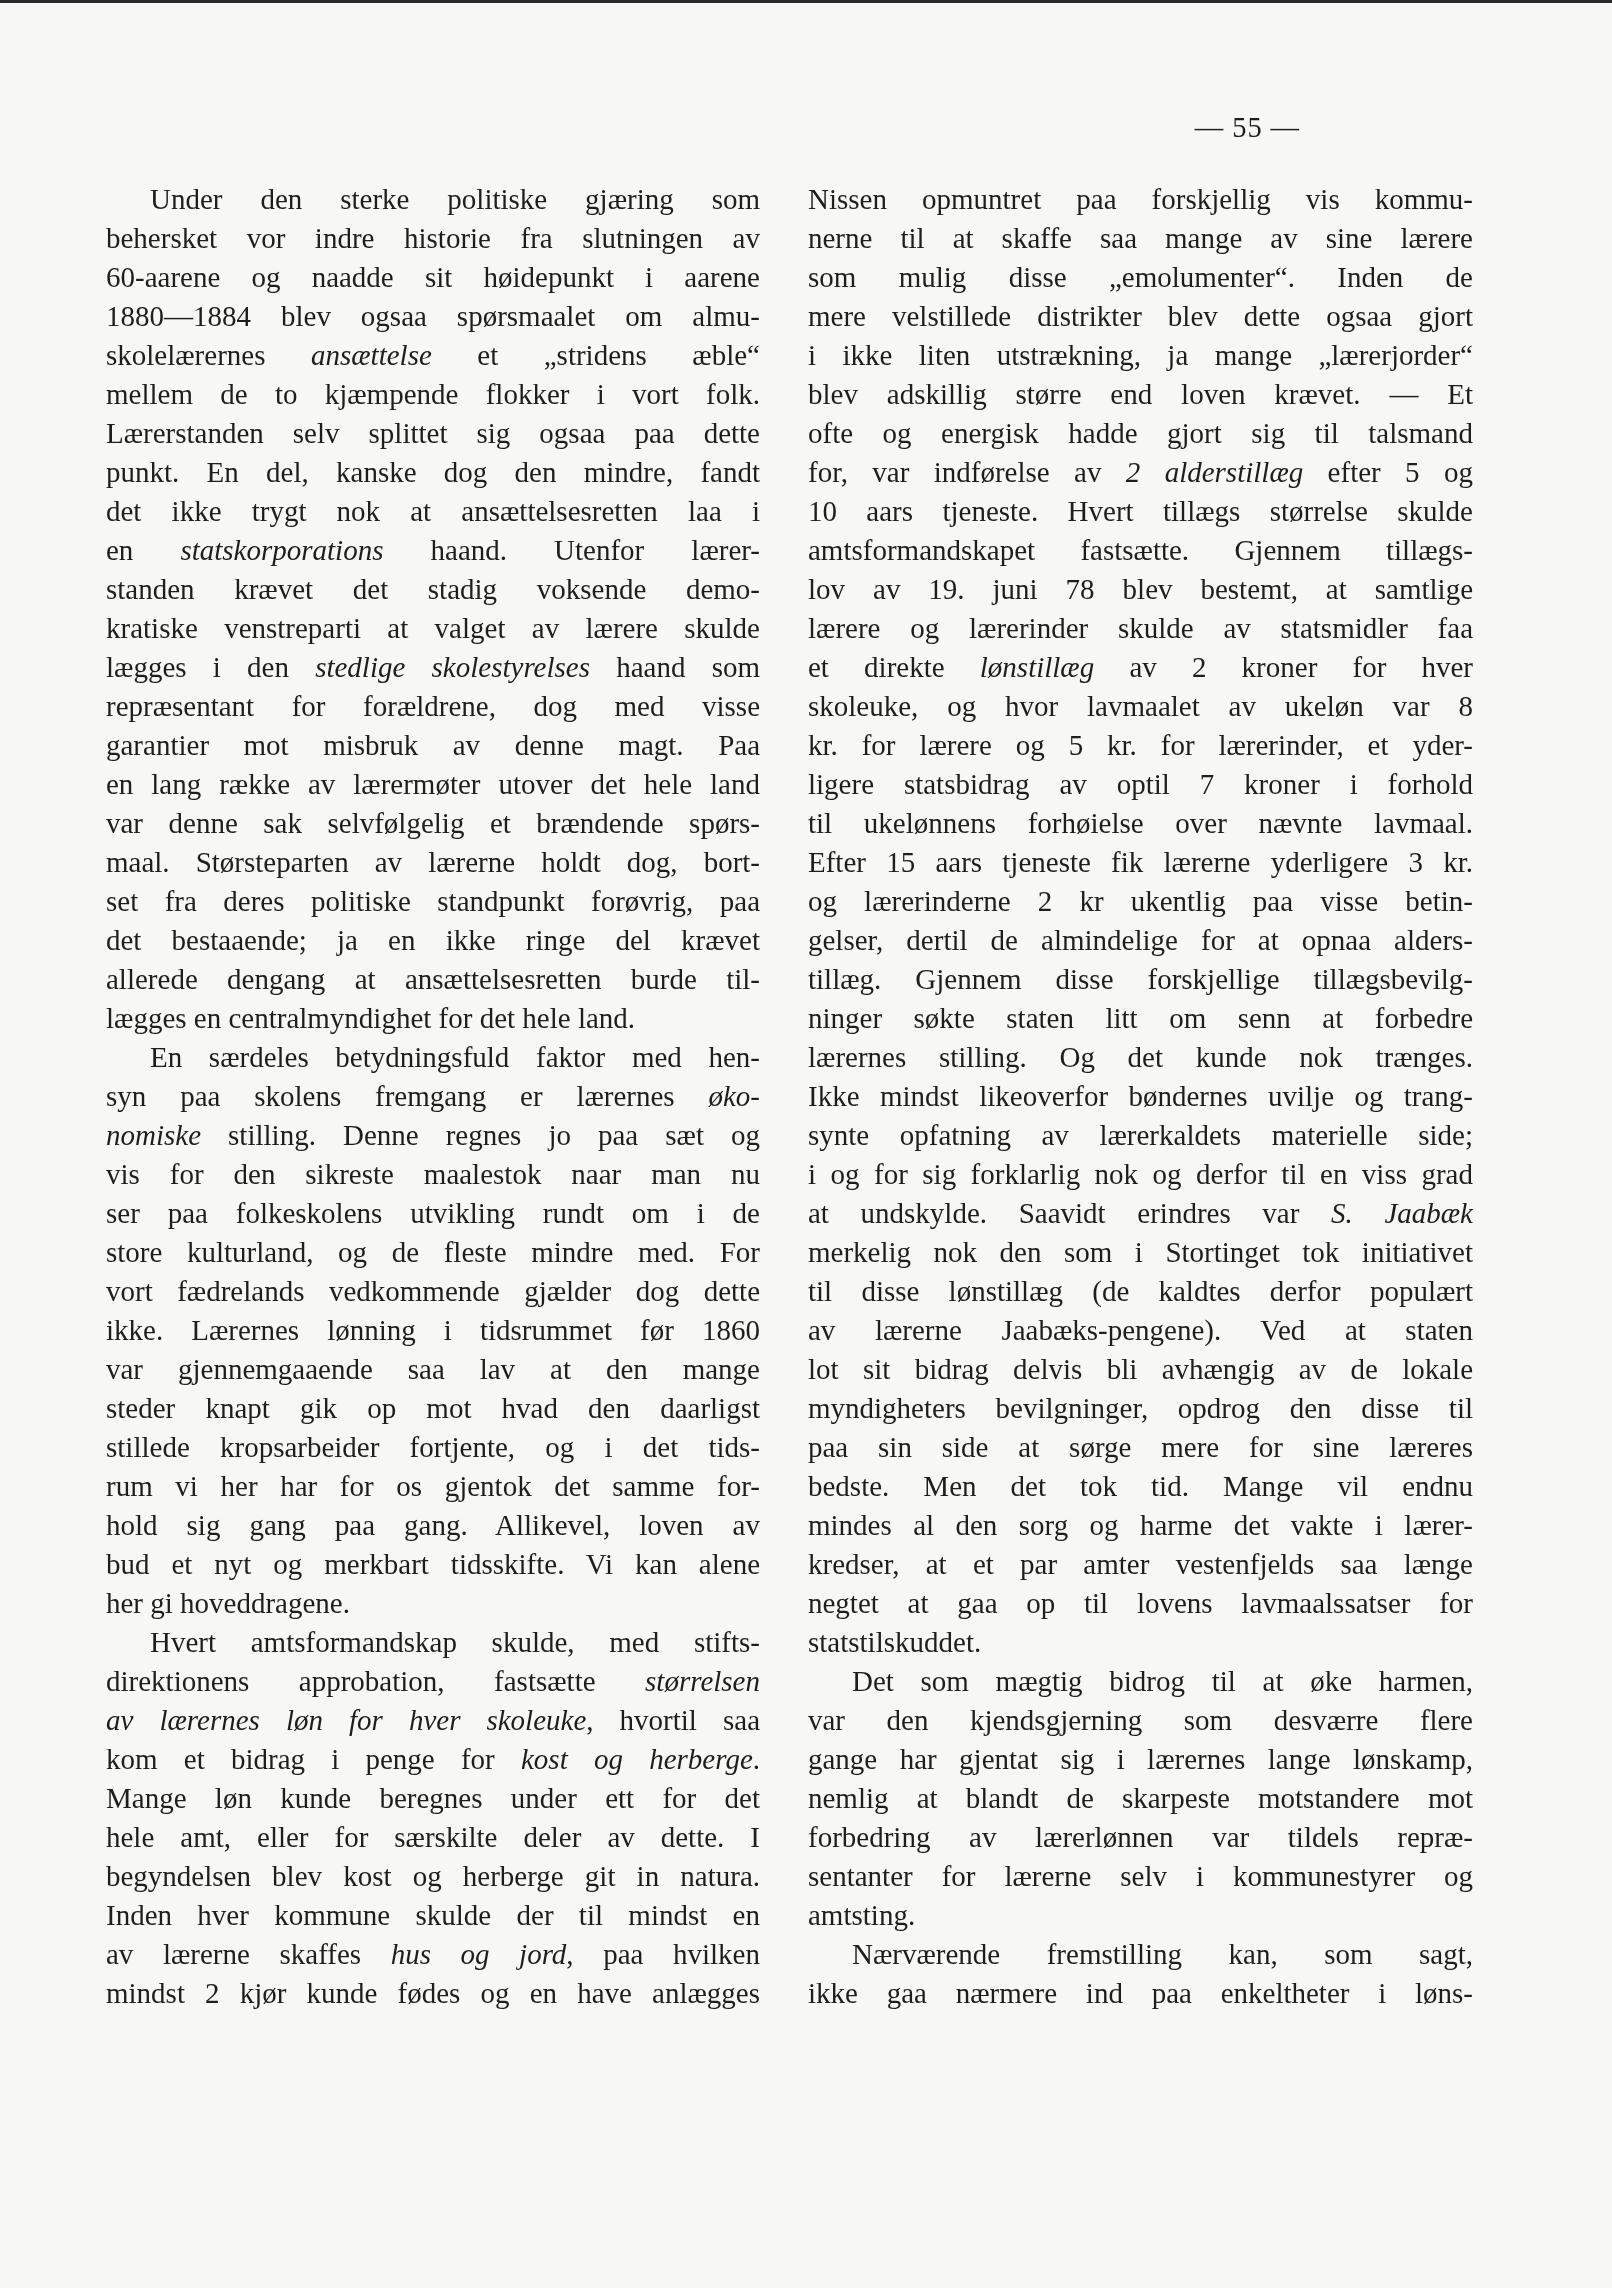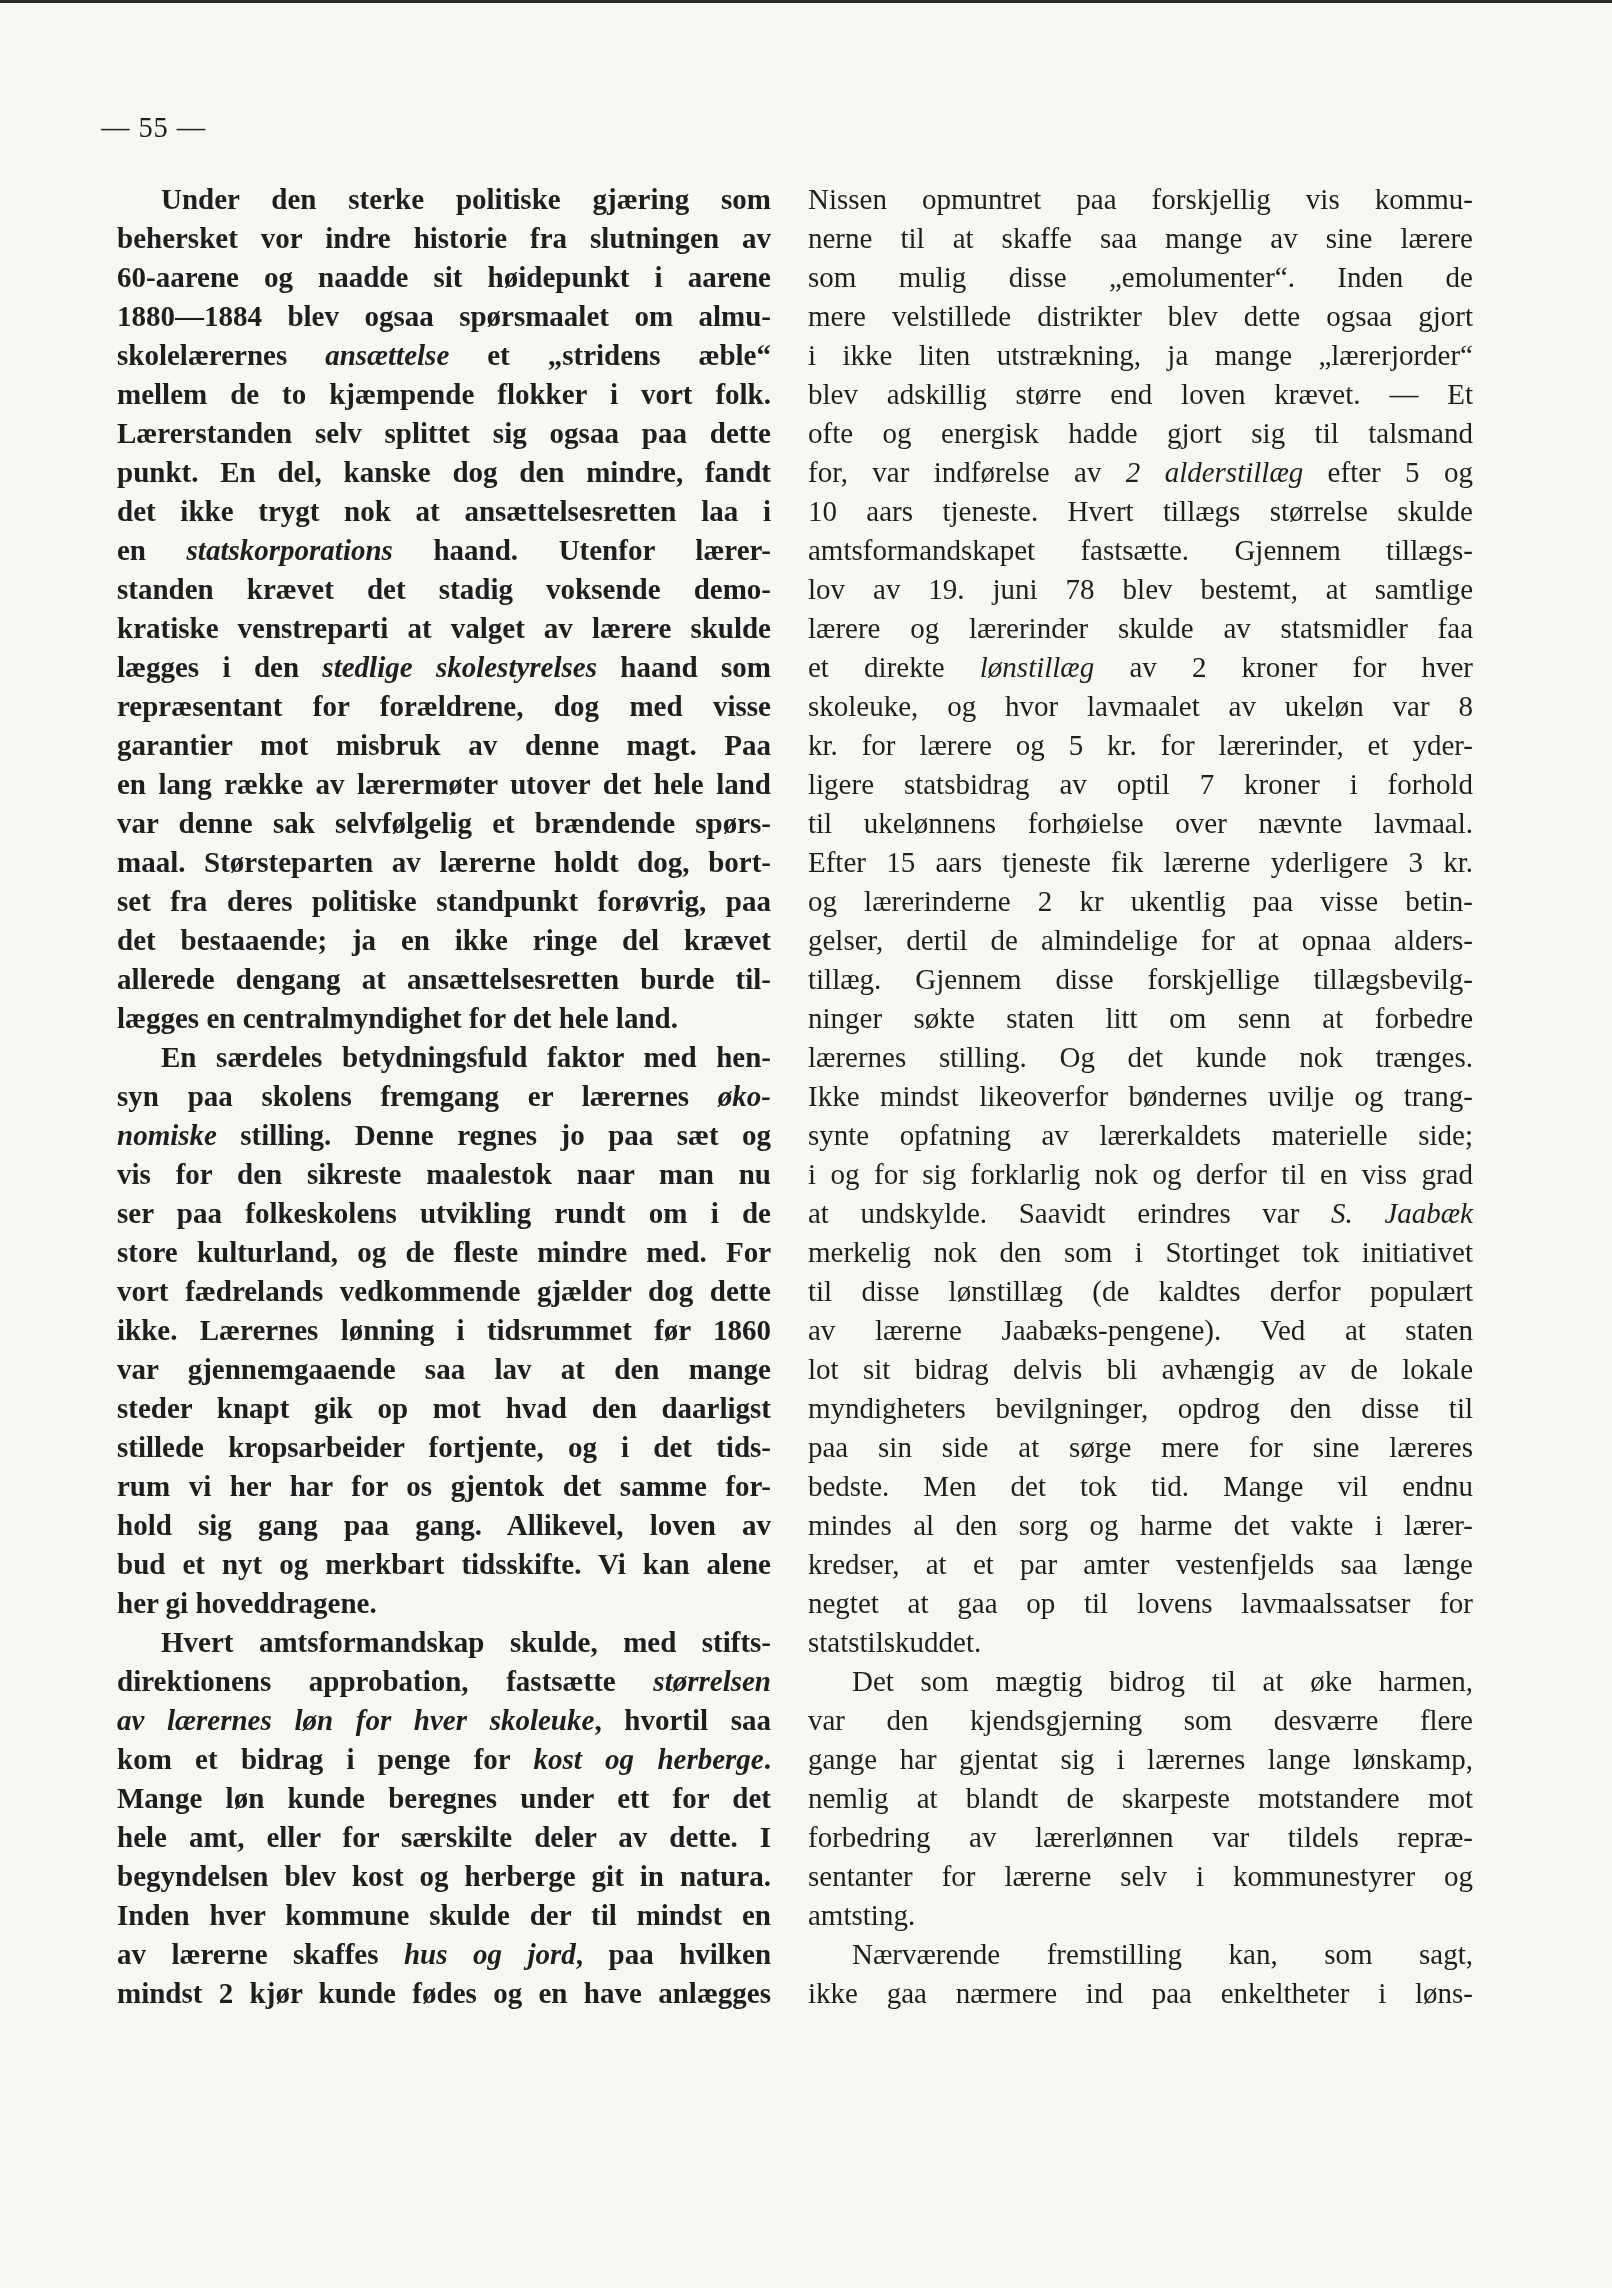--- a/index.html
+++ b/index.html
@@ -9,29 +9,29 @@
     position: relative;
     overflow: hidden;
     font-family: "Liberation Serif", "DejaVu Serif", serif;
     color: #1e1e1e;
   }
   .topline {
     position: absolute; left: 0; top: 0; width: 1613px; height: 2.8px; background: #2a2a2a;
   }
   .page-number {
     position: absolute; top: 112px; left: 0; width: 1300px;
-    text-align: left; font-size: 28.5px; letter-spacing: 0.9px;
+    text-align: right; font-size: 28.5px; letter-spacing: 0.9px;
     padding-left: 101px; box-sizing: border-box;
   }
   .col {
     position: absolute; top: 180px;
     font-size: 29px; line-height: 39px;
     text-align: justify;
   }
-  .col.left { left: 117px; width: 654px; font-weight: bold; }
+  .col.left { left: 106px; width: 654px; }
   .col.right { left: 808px; width: 665px; }
   .line { display: block; text-align: justify; text-align-last: justify; white-space: nowrap; height: 39px; }
   .line.last { text-align-last: left; }
   .indent { padding-left: 44px; }
   i { font-style: italic; }
 </style>
 </head>
 <body>
 
 <div class="topline"></div>

